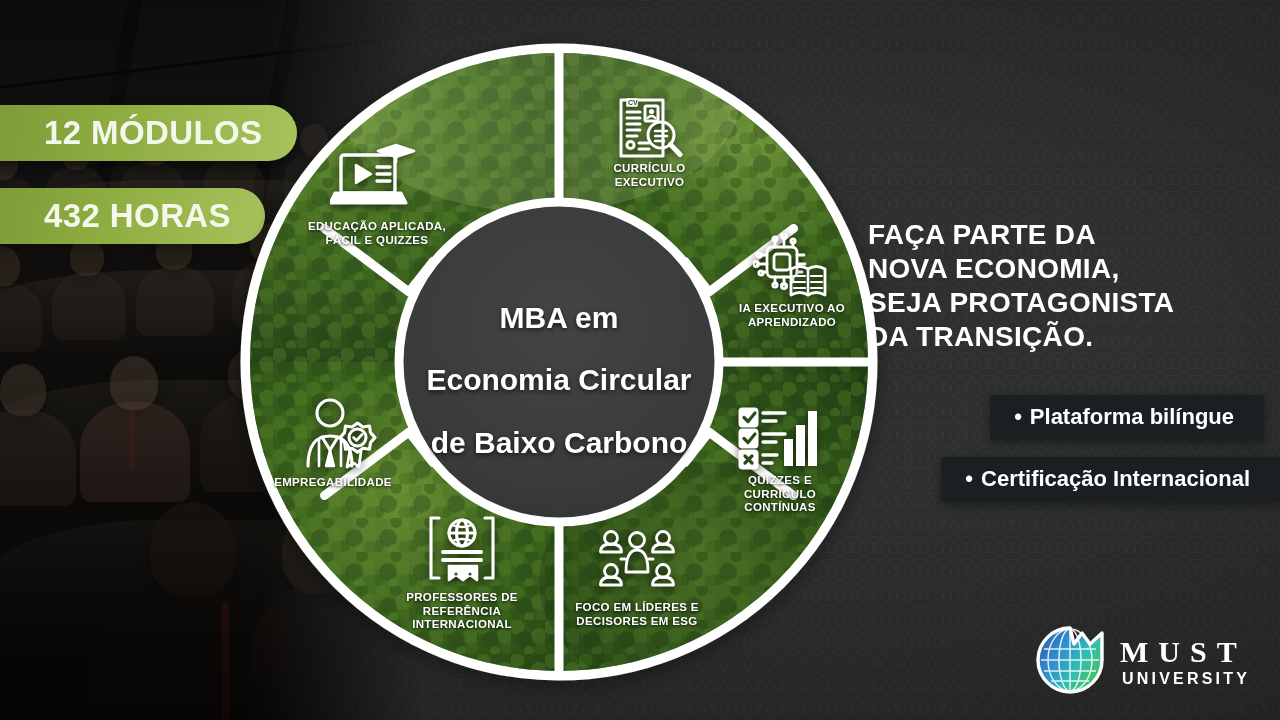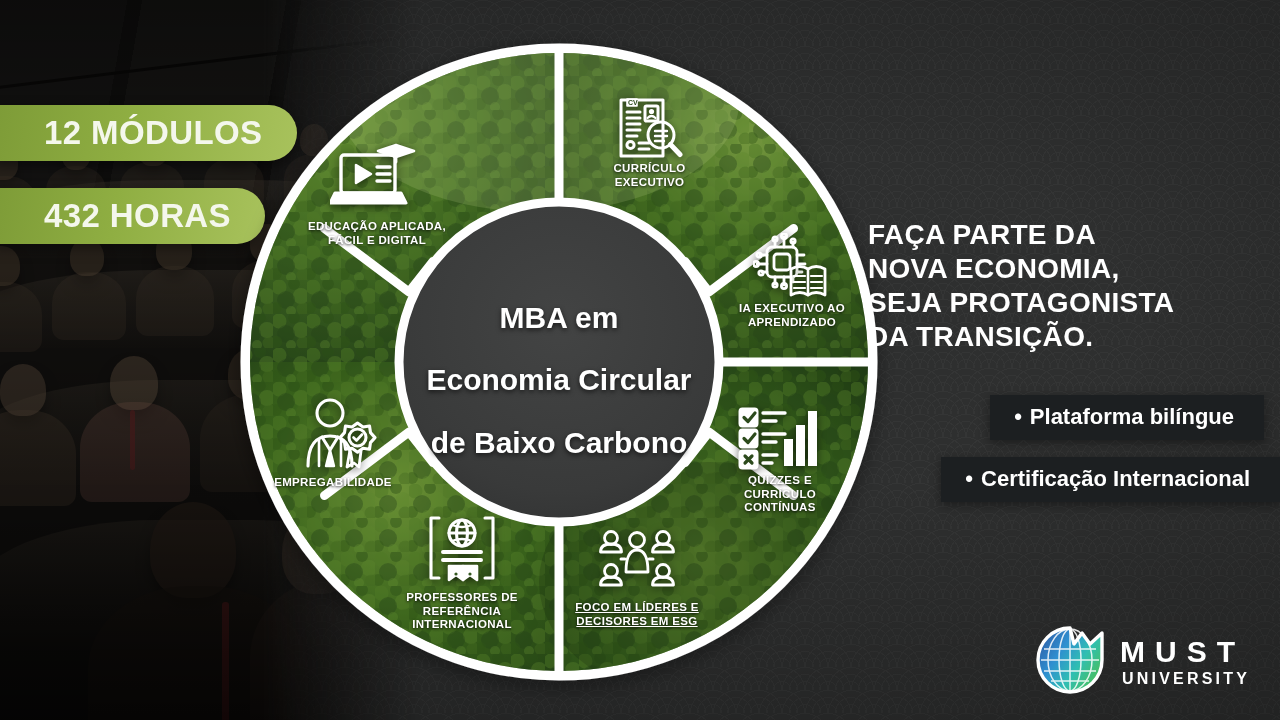--- a/index.html
+++ b/index.html
@@ -132,21 +132,21 @@
   #chip-1 { margin-right:0; }
   .chip .dot { margin-right:8px; }
 
   
   .logos {
     position:absolute; right:30px; bottom:20px;
     display:flex; align-items:center; gap:40px;
   }
   .logo-must { display:flex; align-items:center; gap:14px; }
   .must-word { color:#fff; line-height:1; }
-  .must-word .l1 { font-size:30px; font-weight:700; letter-spacing:10px; display:block; }
+  .must-word .l1 { font-size:30px; font-weight:700; letter-spacing:10px; display:block;font-family:Liberation Serif, serif; }
   .must-word .l2 { font-size:16px; font-weight:700; letter-spacing:3.2px; display:block; margin-top:4px; margin-left:2px; }
   .logo-next { display:flex; align-items:flex-start; gap:10px; }
   .next-word { color:#fff; line-height:1; padding-top:4px; }
   .next-word .n1 { font-size:32px; font-weight:700; letter-spacing:.5px; display:block; }
   .next-word .n2 { font-size:28px; font-weight:400; letter-spacing:1px; display:block; margin-top:2px; }
   .next-word .n3 { font-size:11px; font-weight:400; letter-spacing:2.4px; display:block; margin-top:7px; text-align:right; color:#e8e8e8; }
 </style>
 </head>
 <body>
 
@@ -406,29 +406,29 @@
       <path d="M33 52 l-4 16 h8 Z" fill="#fff" stroke="#fff" stroke-width="2.4"></path>
       <path d="M22 42 v26 M44 42 v26" stroke-width="2.6"></path>
       <path d="M63 31 l5.5 -4 l5.5 4 l6.5 -1 l1 6.6 l4.5 5 l-4.5 5 l-1 6.6 l-6.5 -1 l-5.5 4 l-5.5 -4 l-6.5 1 l-1 -6.6 l-4.5 -5 l4.5 -5 l1 -6.6 Z" transform="translate(-8,-2)"></path>
       <circle cx="60.5" cy="39.5" r="8.5"></circle>
       <path d="M56.5 39.5 l3 3 l5.5 -6" stroke-width="2.6"></path>
       <path d="M53 52 l-3 17 l7 -4 l5 4 l2 -16" stroke-width="2.8"></path>
     </svg>
   </div>
 
   <div class="seg-label" style="left:287px; top:220px; width:180px;">EDUCAÇÃO APLICADA,
-FÁCIL E DIGITAL</div>
+FÁCIL E QUIZZES</div>
   <div class="seg-label" style="left:572px; top:162px; width:155px;">CURRÍCULO
 EXECUTIVO</div>
   <div class="seg-label" style="left:712px; top:302px; width:160px;">IA EXECUTIVO AO
 APRENDIZADO</div>
   <div class="seg-label" style="left:700px; top:474px; width:160px;">QUIZZES E
 CURRÍCULO
 CONTÍNUAS</div>
-  <div class="seg-label" style="left:557px; top:601px; width:160px;text-decoration:underline;">FOCO EM LÍDERES E
+  <div class="seg-label" style="left:557px; top:601px; width:160px;">FOCO EM LÍDERES E
 DECISORES EM ESG</div>
   <div class="seg-label" style="left:382px; top:591px; width:160px;">PROFESSORES DE
 REFERÊNCIA
 INTERNACIONAL</div>
   <div class="seg-label" style="left:248px; top:476px; width:170px;">EMPREGABILIDADE</div>
 
   <div class="center-text">
     <div>MBA em</div>
     <div>Economia Circular</div>
     <div>de Baixo Carbono</div>

